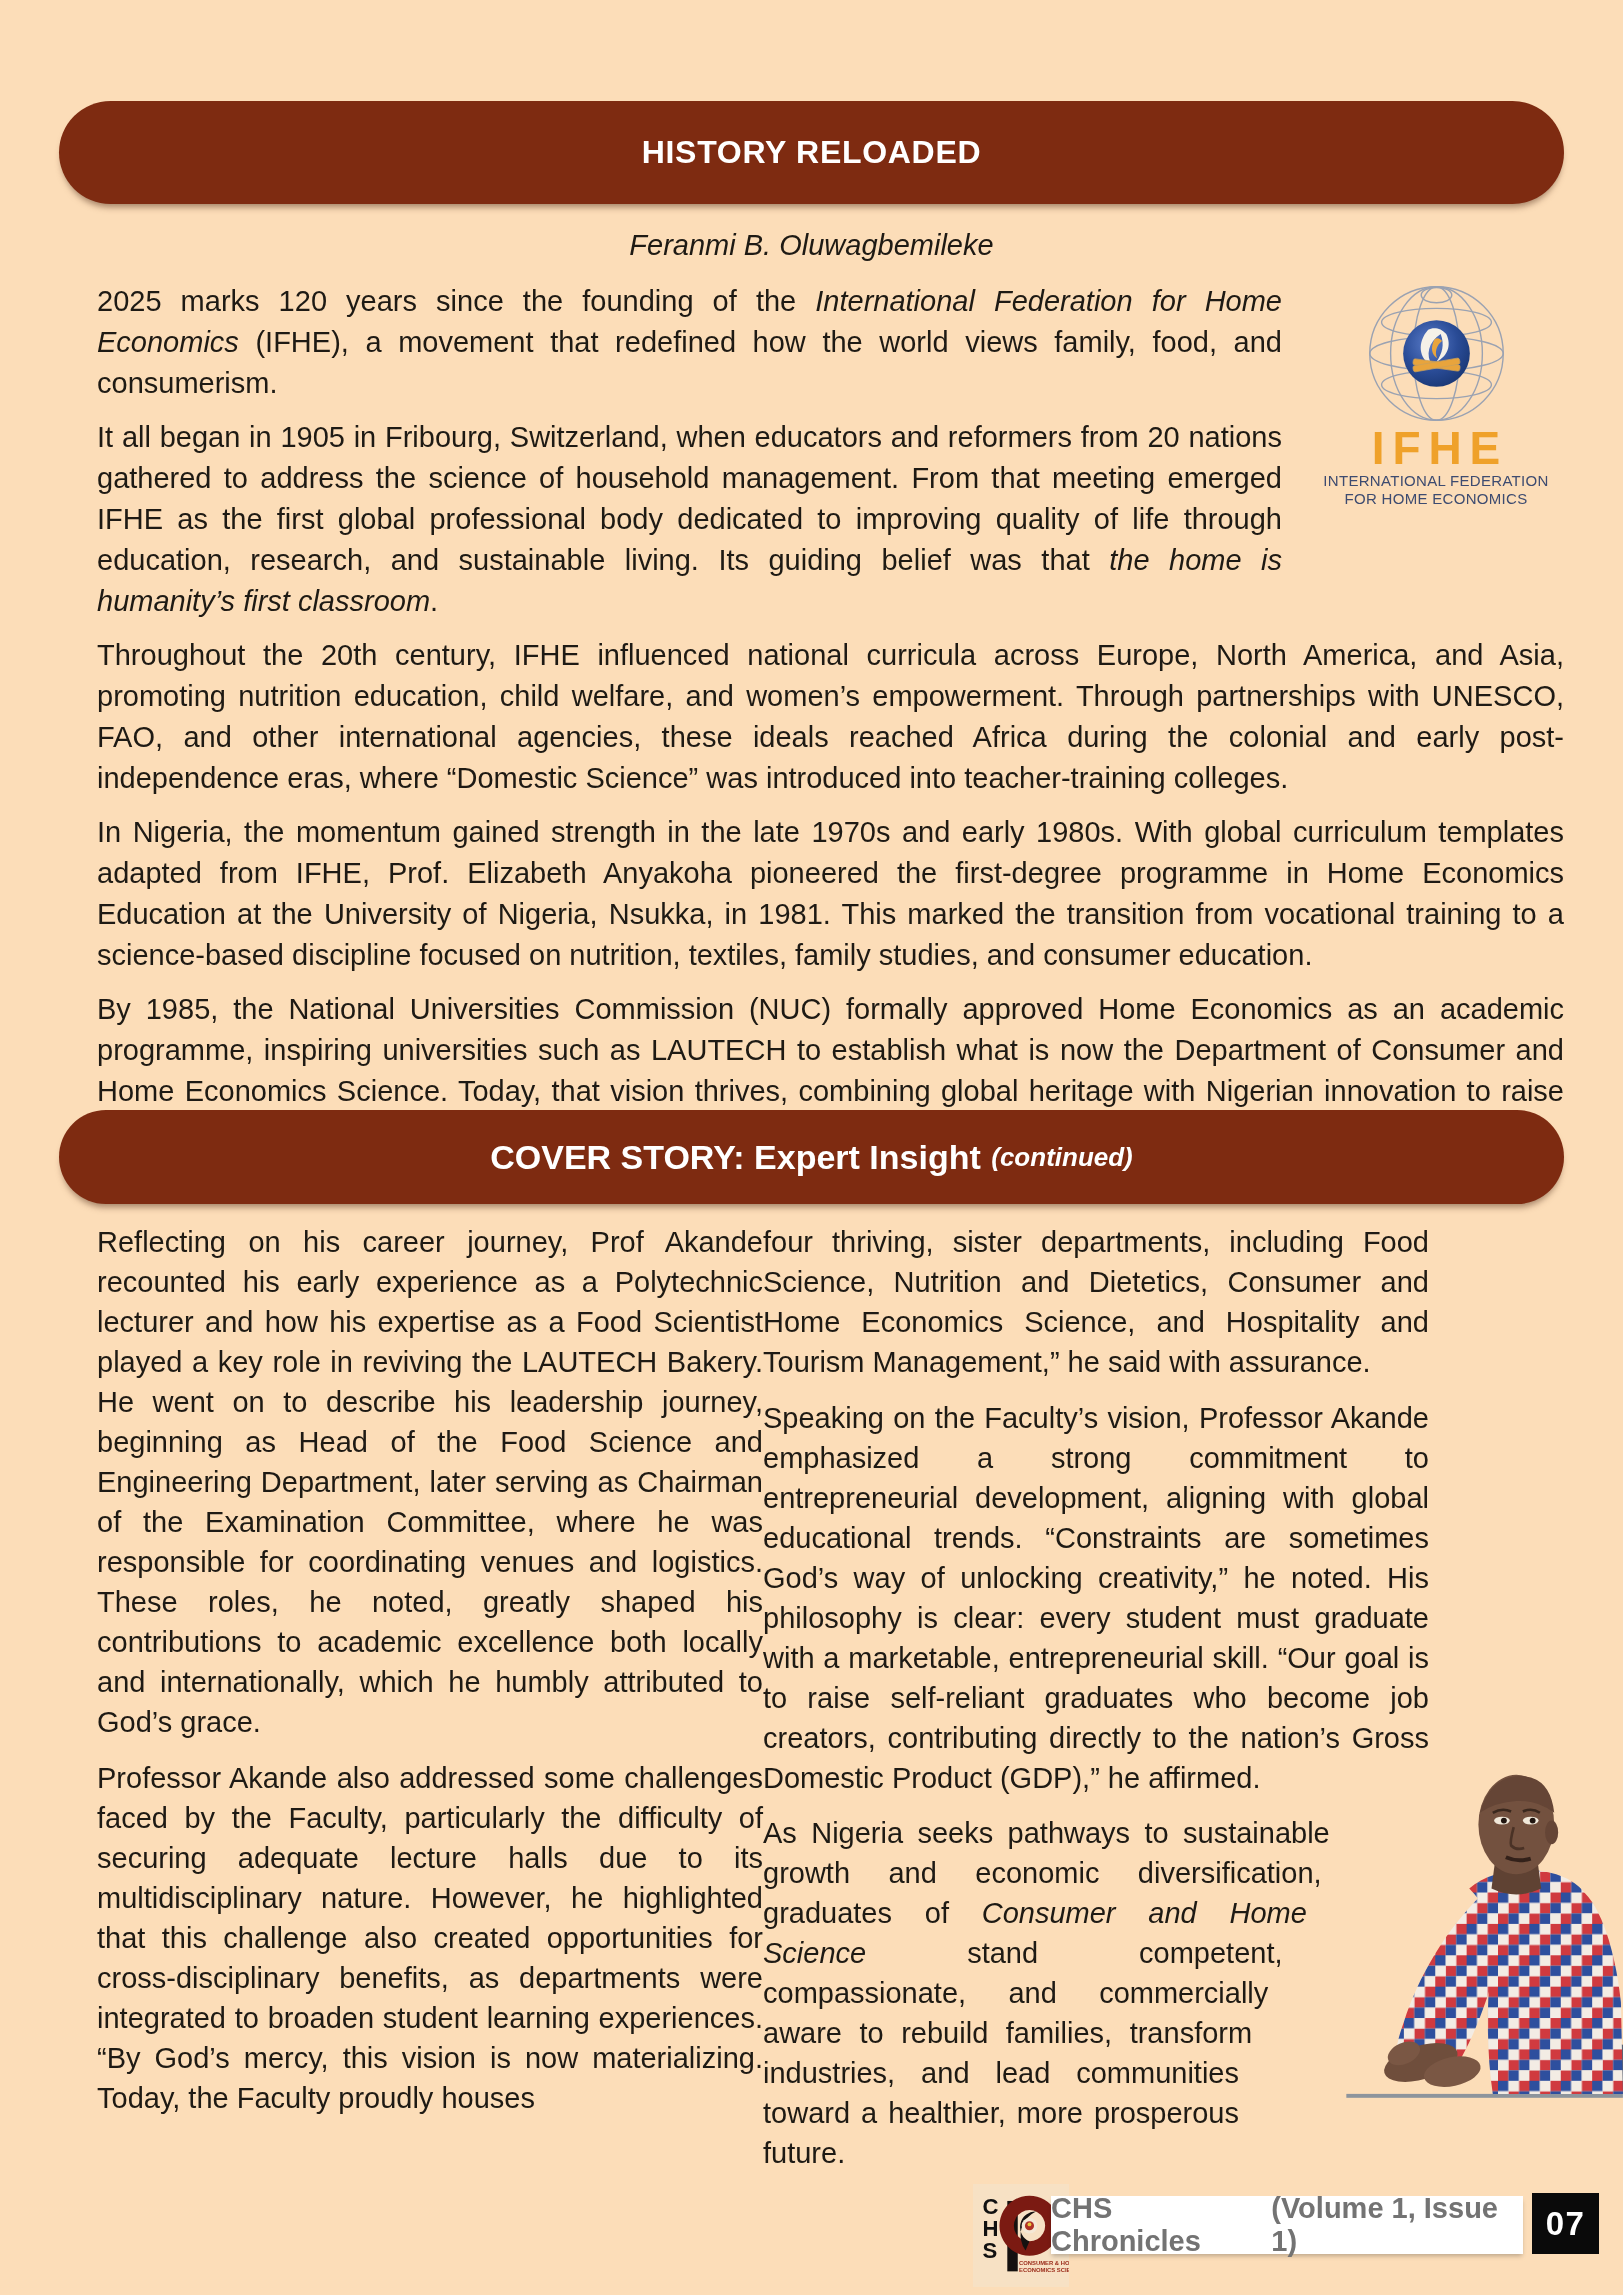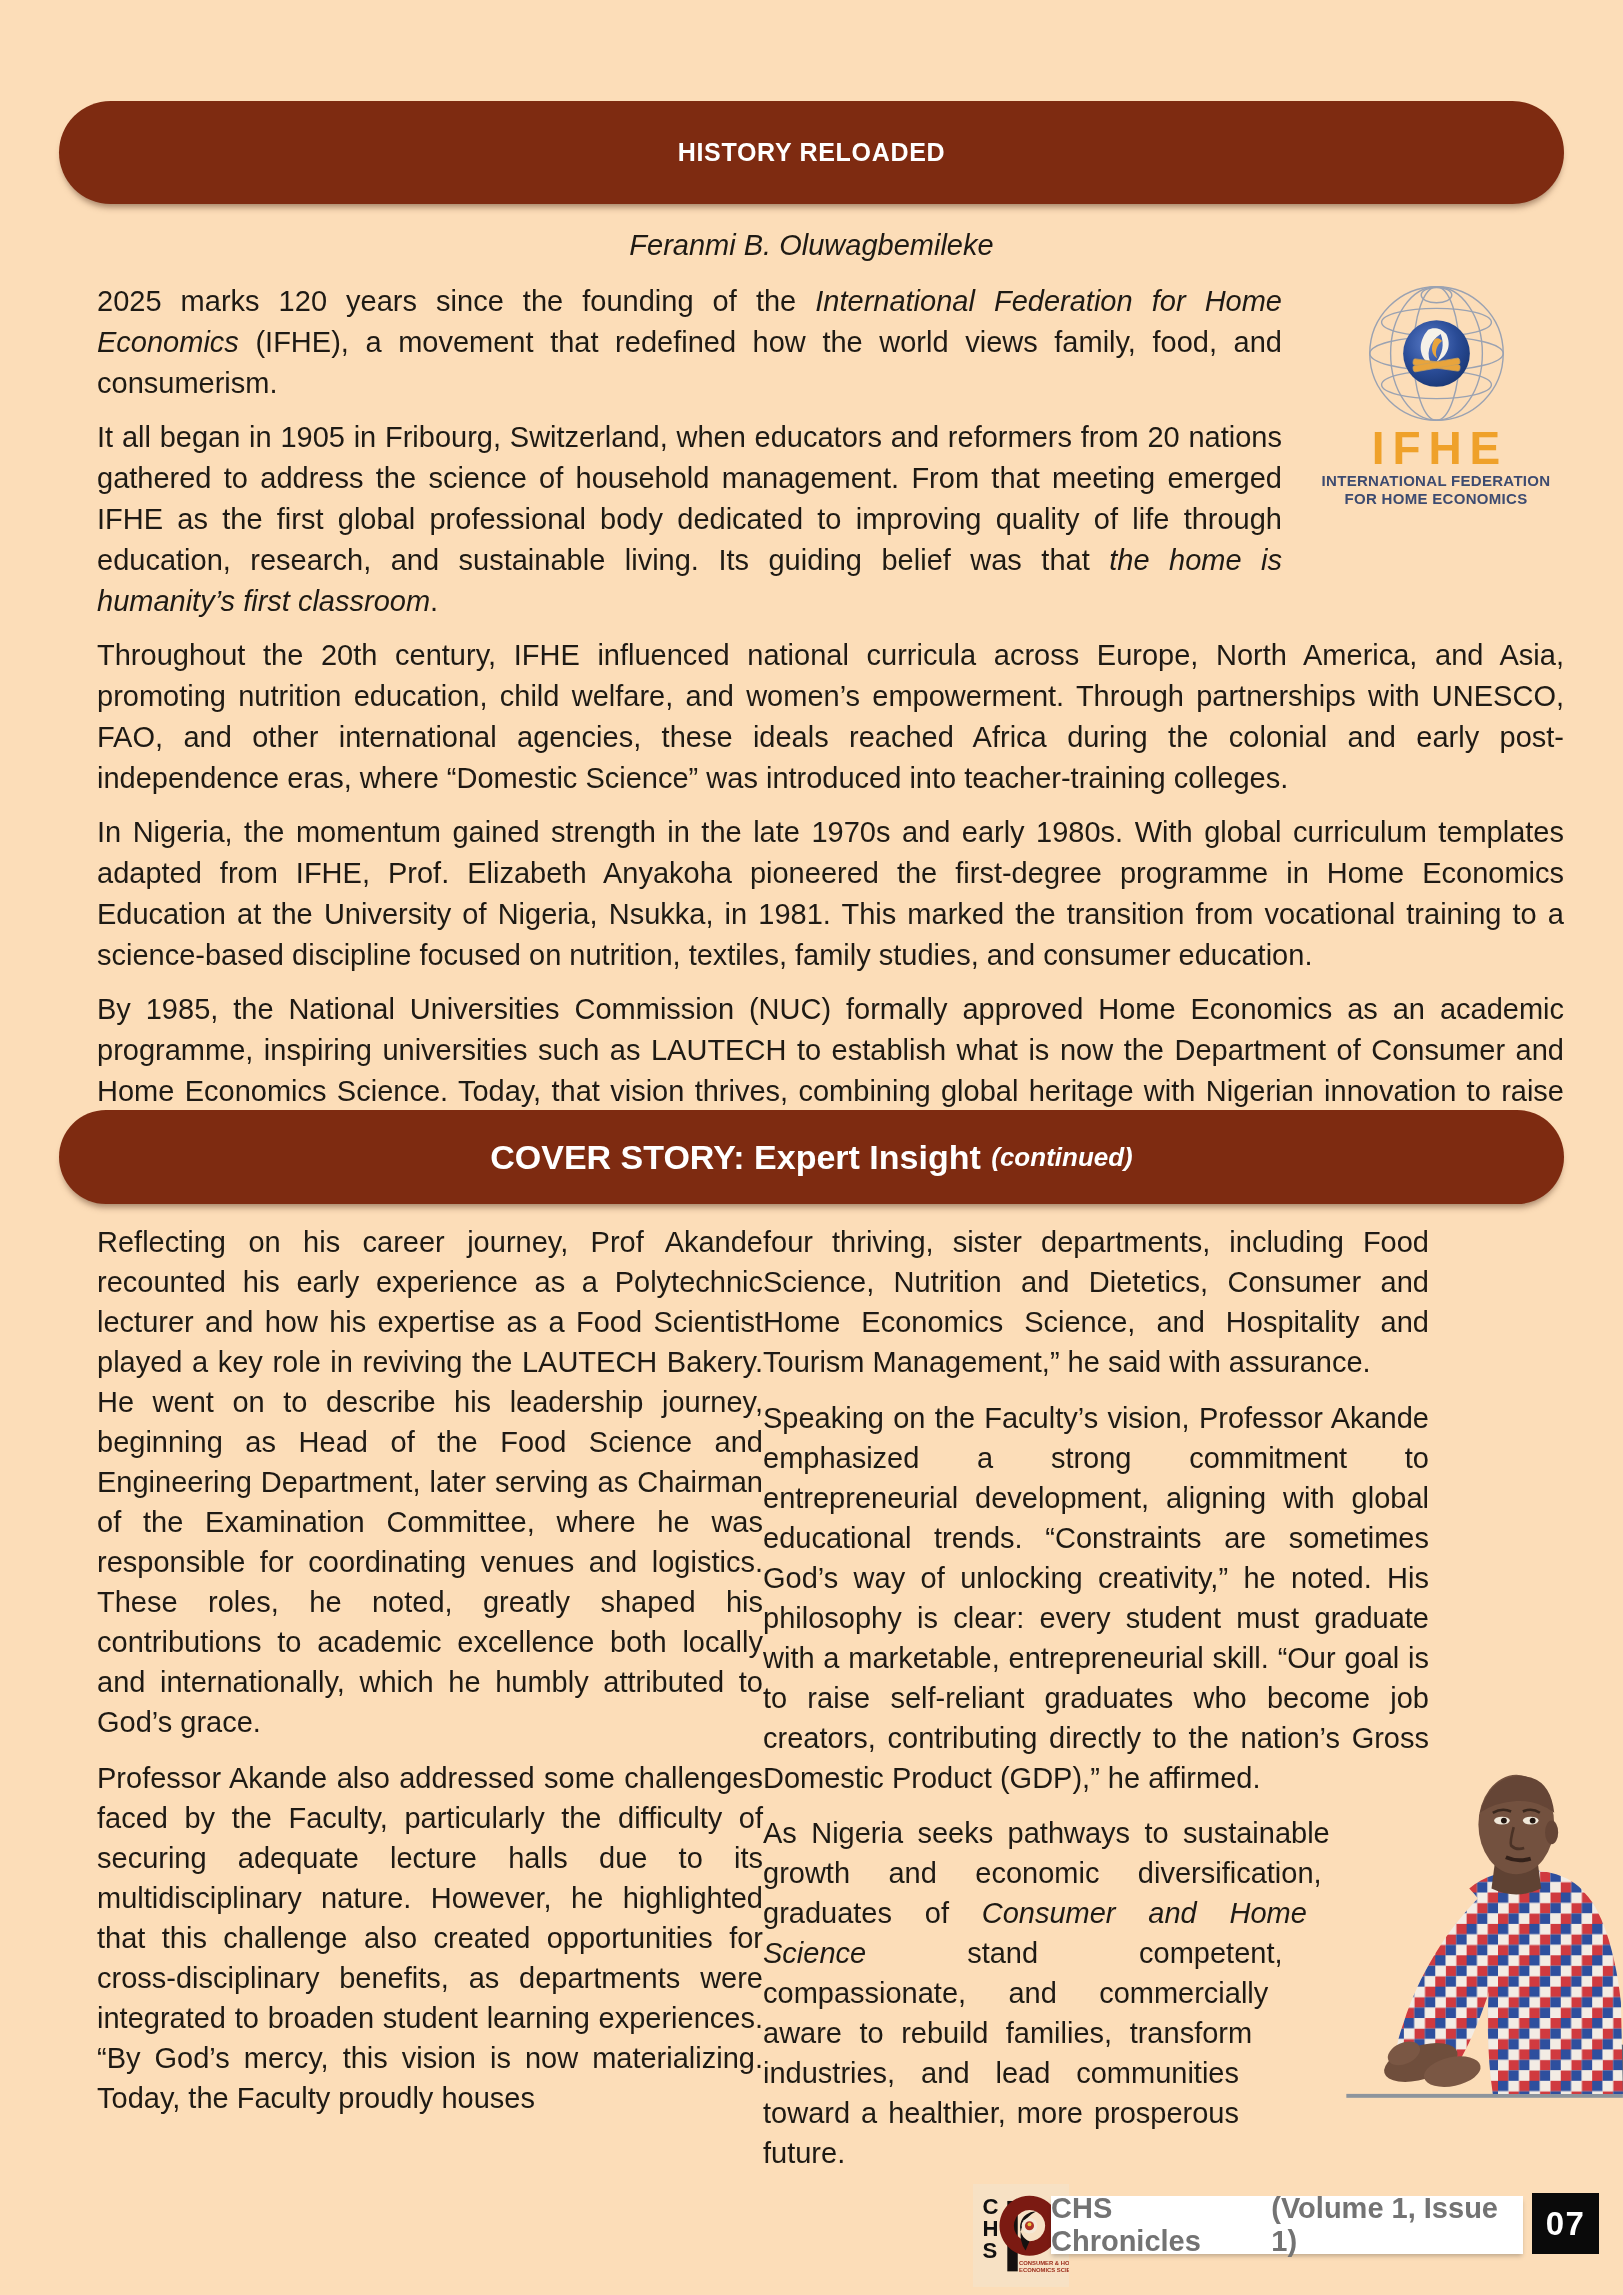--- a/index.html
+++ b/index.html
@@ -7,41 +7,41 @@
   .page {
     position:relative; width:1623px; height:2295px; overflow:hidden;
     background:#FCDDB8; color:#1e1a14;
     font-family:"Liberation Sans", sans-serif;
   }
   .banner {
     position:absolute; left:59px; width:1505px; background:#7E2B11;
     border-radius:58px; color:#ffffff; display:flex; align-items:center; justify-content:center;
     box-shadow:0 5.9px 6.5px -2.6px rgba(96,60,40,.55);
   }
-  .banner-history { top:101px; height:103px; font-size:25px; font-weight:bold; letter-spacing:0.7px; }
+  .banner-history { top:101px; height:103px; font-size:32px; font-weight:bold; letter-spacing:0.7px; }
   .banner-cover  { top:1110px; height:94px; font-size:34px; font-weight:bold; }
   .banner-cover .continued { font-size:26px; font-style:italic; margin-left:10.5px; font-weight:bold; }
 
   .author-line {
     position:absolute; top:229px; left:0; width:100%;
     text-align:center; font-style:italic; font-size:29px;
   }
 
   .history-body {
     position:absolute; left:97px; top:281px; width:1467px;
     font-size:29px; line-height:41px; text-align:justify;
   }
   .history-body p { margin:0 0 13px 0; }
 
   .ifhe-aside {
     float:right; width:256px; height:296px; margin:2.6px 0 6.5px 26px;
     display:flex; flex-direction:column; align-items:center; 
   }
   .ifhe-acronym { font-size:46px; font-weight:bold; color:#EFA12A; letter-spacing:7.9px; line-height:47px; margin-top:2.6px; text-indent:7.9px; }
-  .ifhe-line { font-size:15px; font-weight:bold; color:#3D4B70; line-height:18.3px; letter-spacing:0.3px; }
+  .ifhe-line { font-size:15px; font-weight:normal; color:#3D4B70; line-height:18.3px; letter-spacing:0.3px; }
 
   .columns {
     position:absolute; left:97px; top:1222px; width:1428px;
     display:flex; font-size:29px; line-height:40px; text-align:justify;
   }
   .col { width:666px; }
   .col p { margin:0 0 15.7px 0; }
 
   .photo-spacer {
     float:right; width:190px; height:296px;

